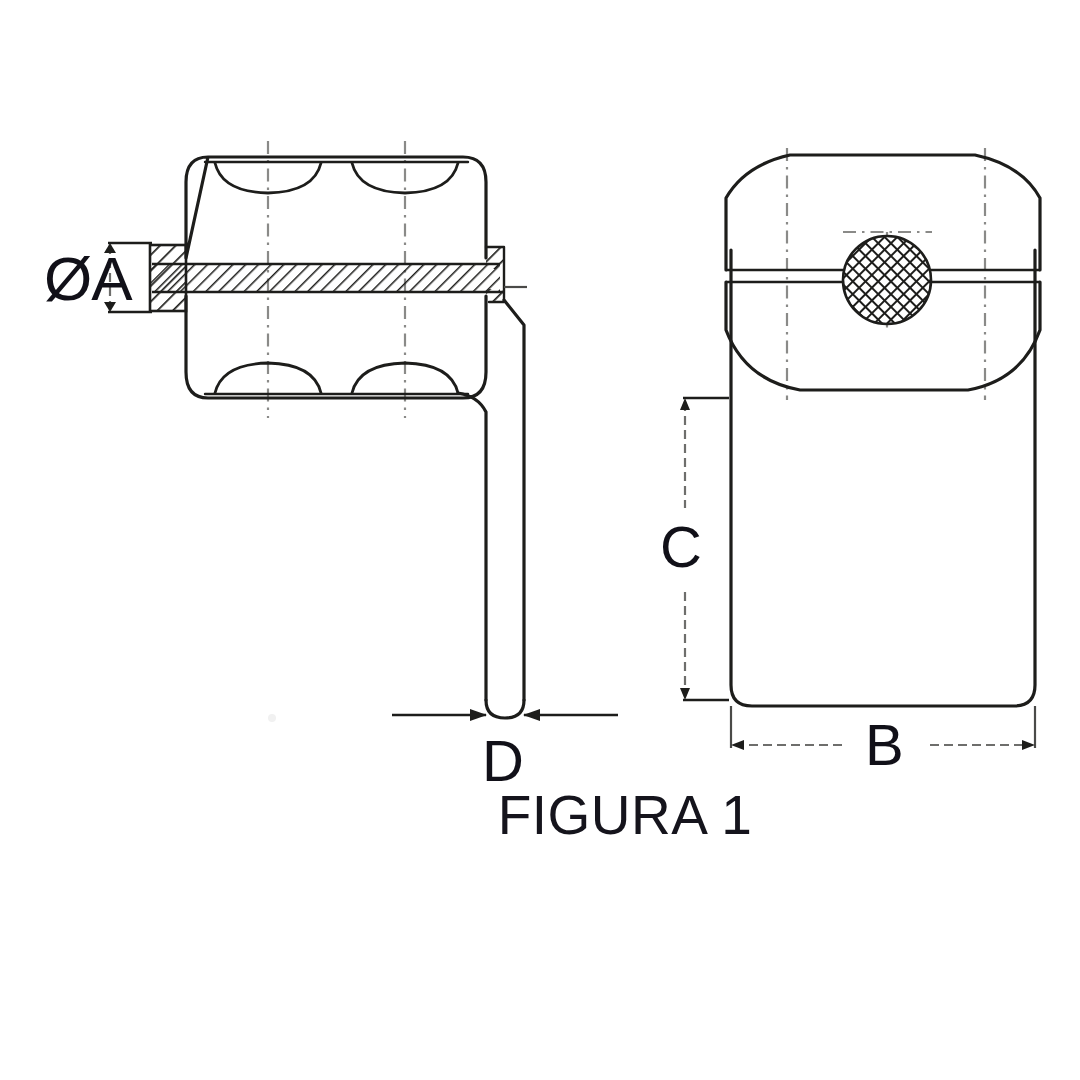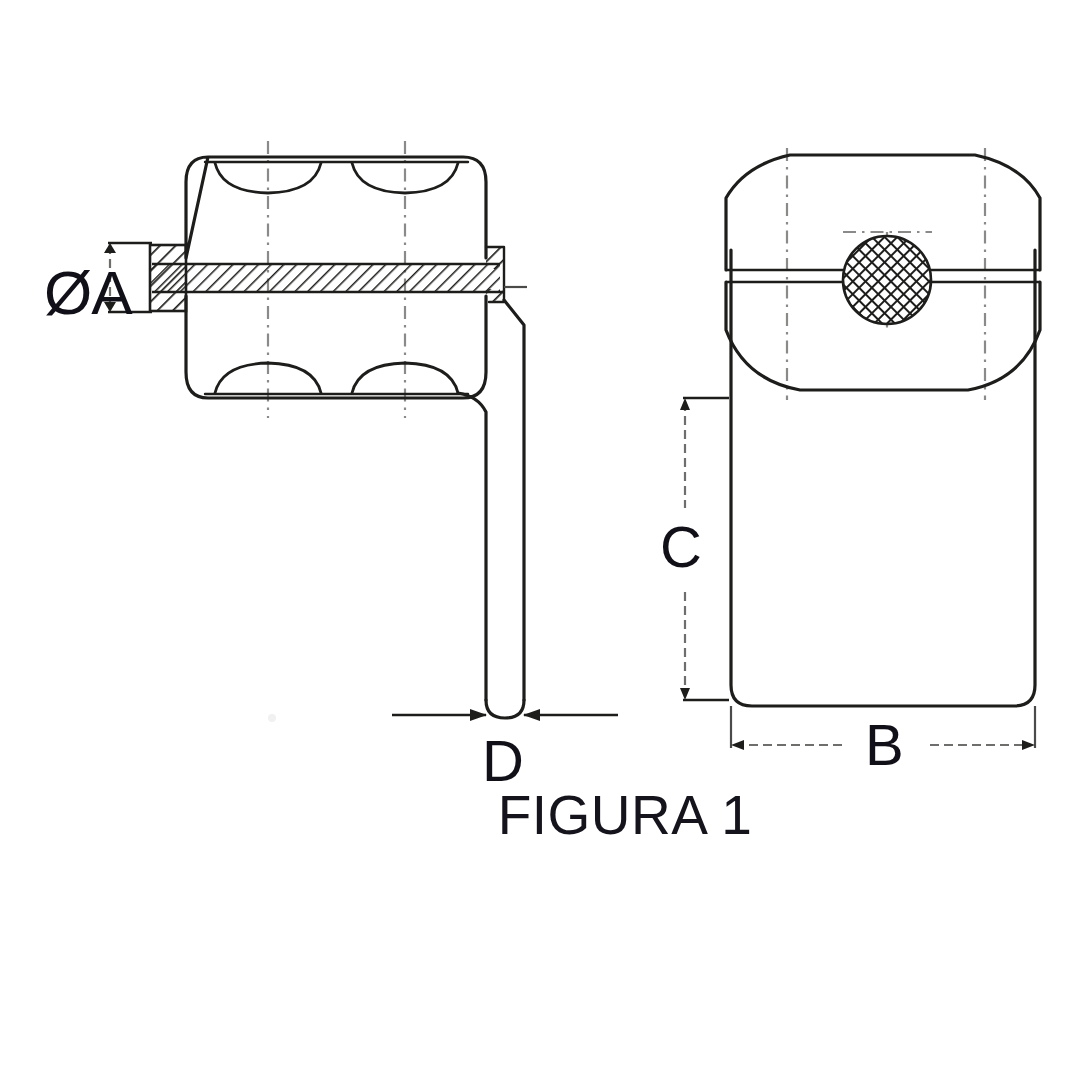--- a/index.html
+++ b/index.html
@@ -85,21 +85,21 @@
     position: absolute;
     color: #111018;
     font-family: "Liberation Sans", sans-serif;
     font-weight: 400;
     line-height: 1;
     white-space: nowrap;
     user-select: none;
   }
   #label-a {
     left: 44px;
-    top: 262px;
+    top: 248px;
     font-size: 62px;
     letter-spacing: -1px;
     text-align: right;
   }
   #label-b {
     left: 865px;
     top: 716px;
     font-size: 58px;
   }
   #label-c {

